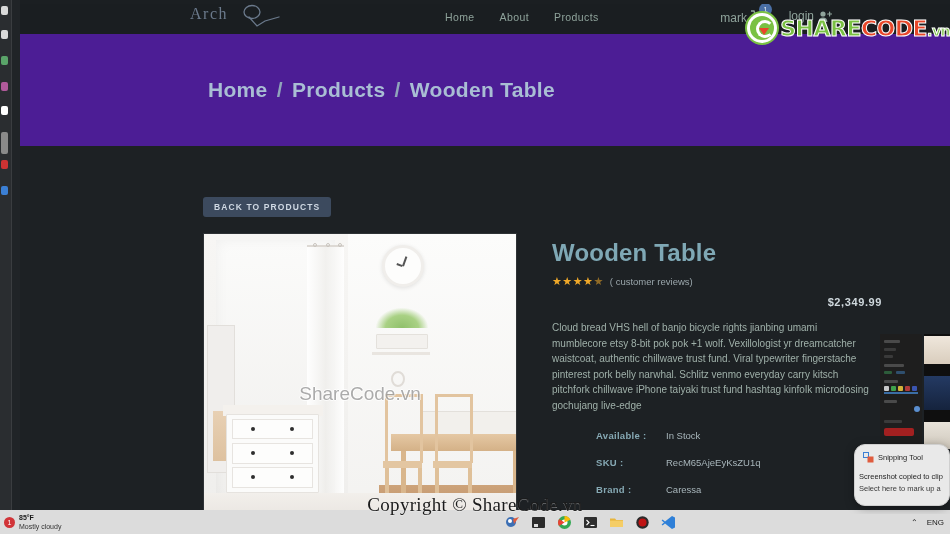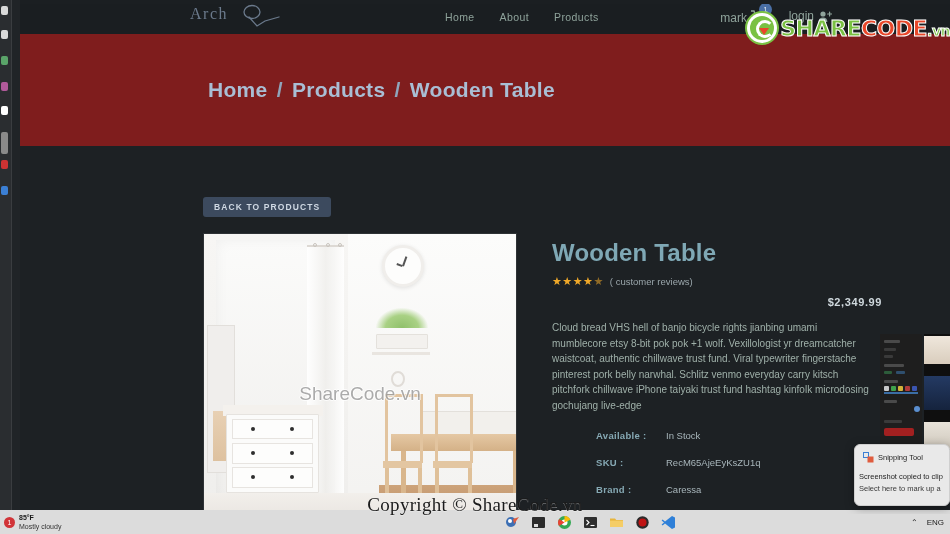--- a/index.html
+++ b/index.html
@@ -87,21 +87,21 @@
     border-right: 5px solid transparent; border-top: 7px solid #e8472a;
   }
   .sc-text { font-weight: bold; font-size: 22px; letter-spacing: -.5px;
     font-family: "DejaVu Sans", sans-serif; }
   .sc-share { color: #7ac143; -webkit-text-stroke: 1px #fff; }
   .sc-code  { color: #e8472a; -webkit-text-stroke: 1px #fff; }
   .sc-vn    { color: #7ac143; font-size: 14px; -webkit-text-stroke: 1px #fff; }
 
   
   .crumb-band {
-    height: 112px; background: #7f1d1d;
+    height: 112px; background: #4c1d95;
     display: flex; align-items: center;
   }
   .crumb {
     margin-left: 188px;
     font-size: 21px; font-weight: bold; color: #a9bed4; letter-spacing: .3px;
   }
   .crumb .sep { color: #90a5bb; margin: 0 3px; }
 
   
   .content { position: relative; padding-top: 50px; }
@@ -223,21 +223,21 @@
   .tl-line { position: absolute; left: 4px; height: 3px; background: #4a4a4a; border-radius: 1px; }
   .tl-chip { position: absolute; width: 5px; height: 5px; border-radius: 1px; }
   .tl-slider { position: absolute; left: 4px; top: 58px; width: 34px; height: 2px; background: #3b6ea5; }
   .tl-knob { position: absolute; left: 34px; top: 55px; width: 6px; height: 6px; border-radius: 50%; background: #5b8fd0; }
   .tl-btn { position: absolute; left: 4px; top: 74px; width: 30px; height: 8px; background: #a32020; border-radius: 2px; }
   .tr-img { position: absolute; left: 0; width: 26px; }
 
   
   .toast {
     position: absolute; right: 0; top: 440px; width: 96px; height: 62px;
-    background: #e9e9e9; border: 1px solid #cfcfcf; border-radius: 6px;
+    background: #e9e9e9; border: 1px solid #cfcfcf; border-radius: 11px;
     box-shadow: 0 2px 10px rgba(0,0,0,.35); z-index: 50; overflow: hidden;
   }
   .toast-head { display: flex; align-items: center; gap: 4px; padding: 7px 8px 3px 8px; }
   .toast-title { font-size: 7.5px; color: #1f1f1f; }
   .toast-body { padding: 6px 8px 0 4px; }
   .toast-l1 { font-size: 7.5px; color: #1f1f1f; white-space: nowrap; }
   .toast-l2 { font-size: 7.5px; color: #3a3a3a; white-space: nowrap; margin-top: 3px; }
 
   
   .copyright {

